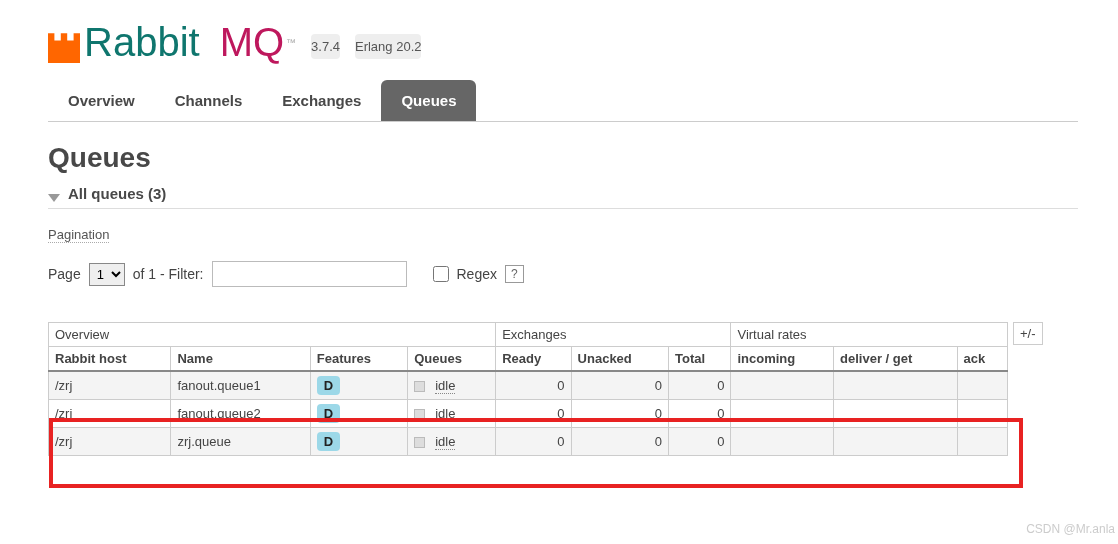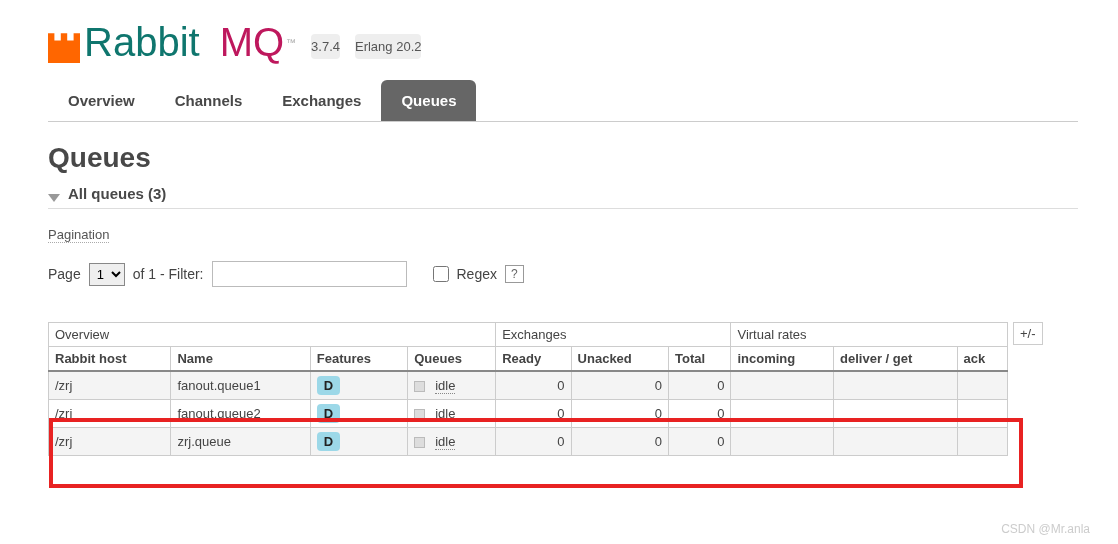--- a/index.html
+++ b/index.html
@@ -34,21 +34,21 @@
     th { background: #fff; font-weight: normal; }
     th.group-head { font-weight: normal; }
     th.col-head { font-weight: bold; border-bottom: 2px solid #888; }
     td.num { text-align: right; }
     td.name { font-weight: normal; margin-top: 11px; }
     .d-badge { display: inline-block; background: #9cd8e8; color: #222; font-weight: bold; padding: 2px 7px; border-radius: 4px; }
     .state-cell { }
     .state-dot { display: inline-block; width: 11px; height: 11px; background: #ddd; border: 1px solid #bbb; margin-right: 10px; vertical-align: middle; }
     .state-text { border-bottom: 1px dotted #888; }
     .highlight-box { position: absolute; border: 4px solid #e82222; pointer-events: none; }
-    .watermark { position: absolute; right: 28px; bottom: 8px; font-size: 12px; color: #ccc; font-family: Arial, sans-serif; }
+    .watermark { position: absolute; right: 3px; bottom: 8px; font-size: 12px; color: #ccc; font-family: Arial, sans-serif; }
     tr.zebra td { background: #f4f4f4; }
   </style>
 </head>
 <body>
 
 <div class="frame">
   <div class="header">
     <div class="logo">
       <div class="logo-icon"></div>
       <span class="logo-text"><span class="orange">Rabbit</span><span class="gray">MQ</span></span>

